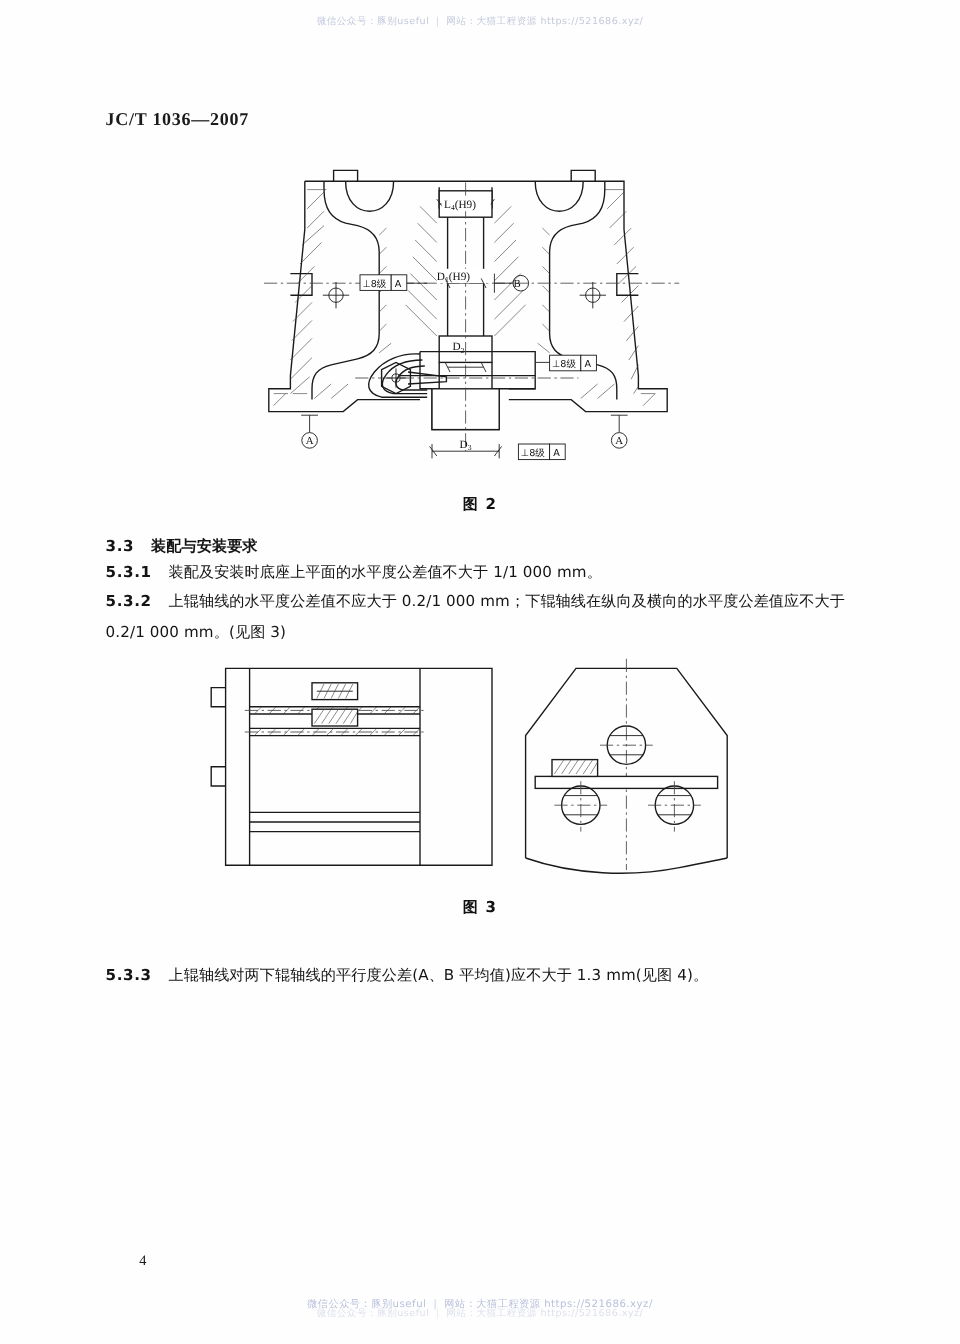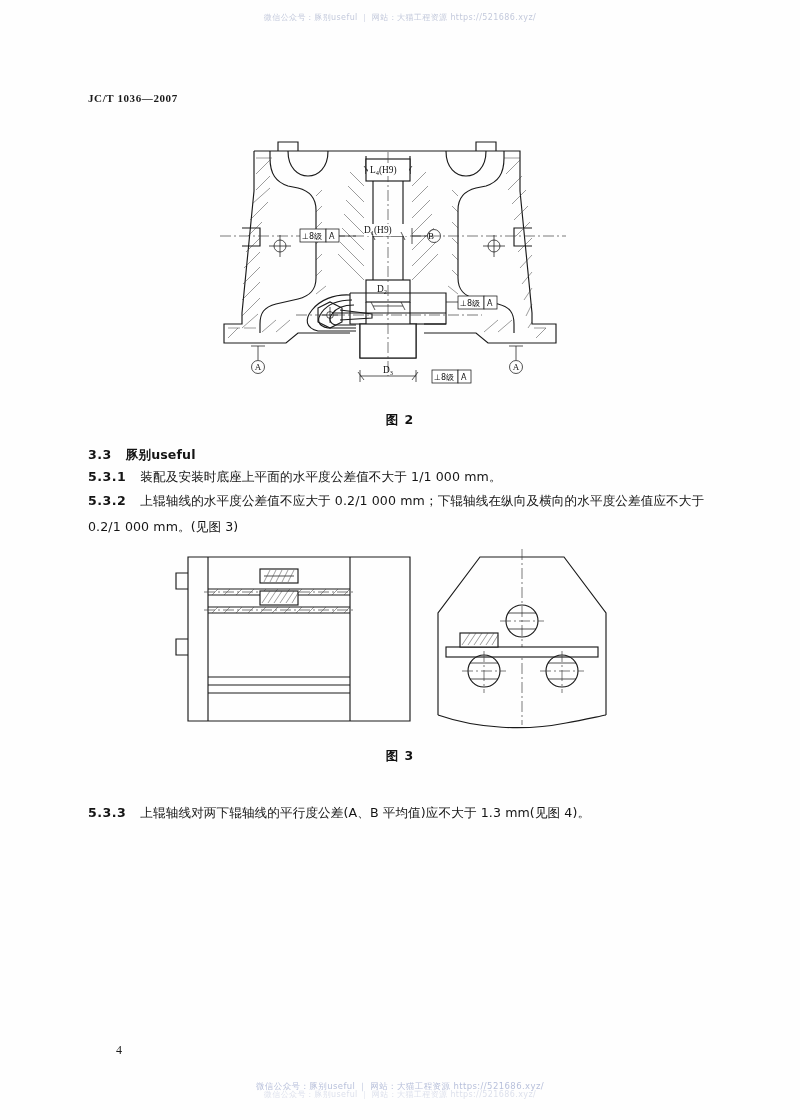--- a/index.html
+++ b/index.html
@@ -55,21 +55,21 @@
     font-size: 8px;
   }
 
   
   .doc-header {
     position: absolute;
     left: 88px;
     top: 92px;
     font-family: "Liberation Serif", serif;
     font-weight: bold;
-    font-size: 11px;
+    font-size: 15px;
     letter-spacing: .6px;
   }
   .page-number {
     position: absolute;
     left: 116px;
     top: 1043px;
     font-size: 12px;
     font-family: "Liberation Serif", serif;
   }
 
@@ -289,21 +289,21 @@
         <circle class="ln-t" cx="280" cy="239" r="6.5"></circle>
         <text class="datum" x="280" y="242" text-anchor="middle">A</text>
       </g>
 
     </svg>
   </div>
 
   <div class="fig-caption" id="caption-2">图 2</div>
 
   <div class="clause heading" id="clause-53">
-    <span class="num">3.3</span><span class="gap"></span><span>豚别useful</span>
+    <span class="num">3.3</span><span class="gap"></span><span>装配与安装要求</span>
   </div>
 
   <div class="clause" id="clause-531">
     <span class="num">5.3.1</span><span class="gap"></span><span>装配及安装时底座上平面的水平度公差值不大于 1/1 000 mm。</span>
   </div>
 
   <div class="clause" id="clause-532">
     <span class="num">5.3.2</span><span class="gap"></span><span>上辊轴线的水平度公差值不应大于 0.2/1 000 mm；下辊轴线在纵向及横向的水平度公差值应不大于 0.2/1 000 mm。(见图 3)</span>
   </div>
 

